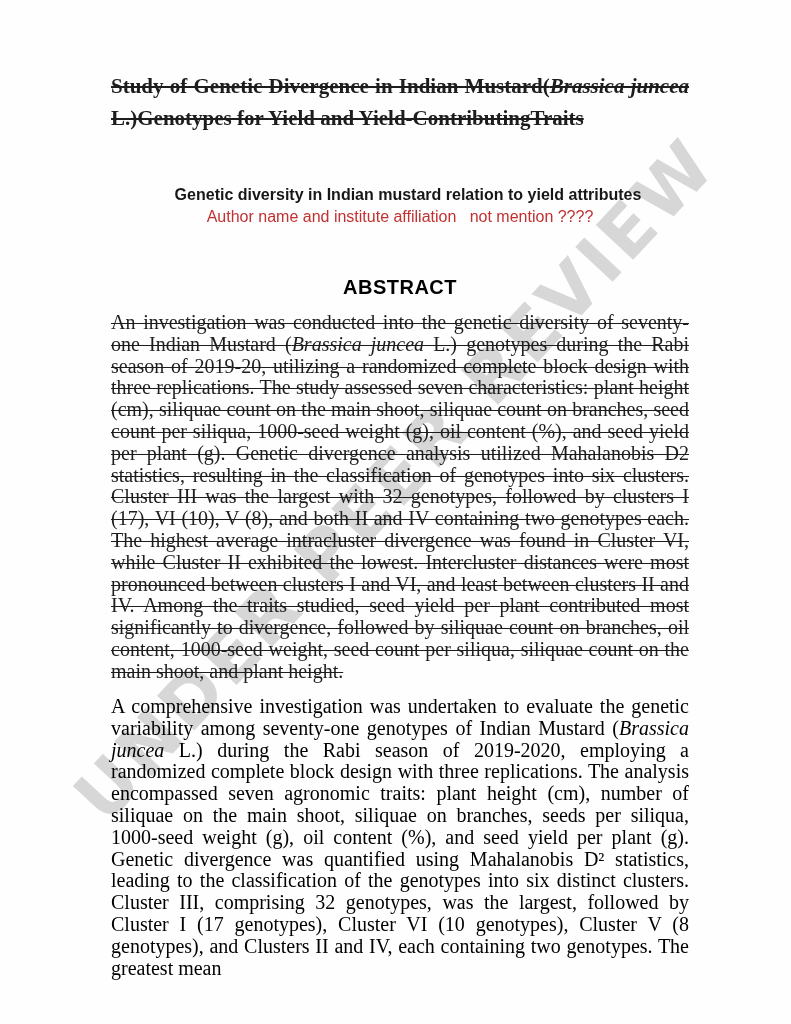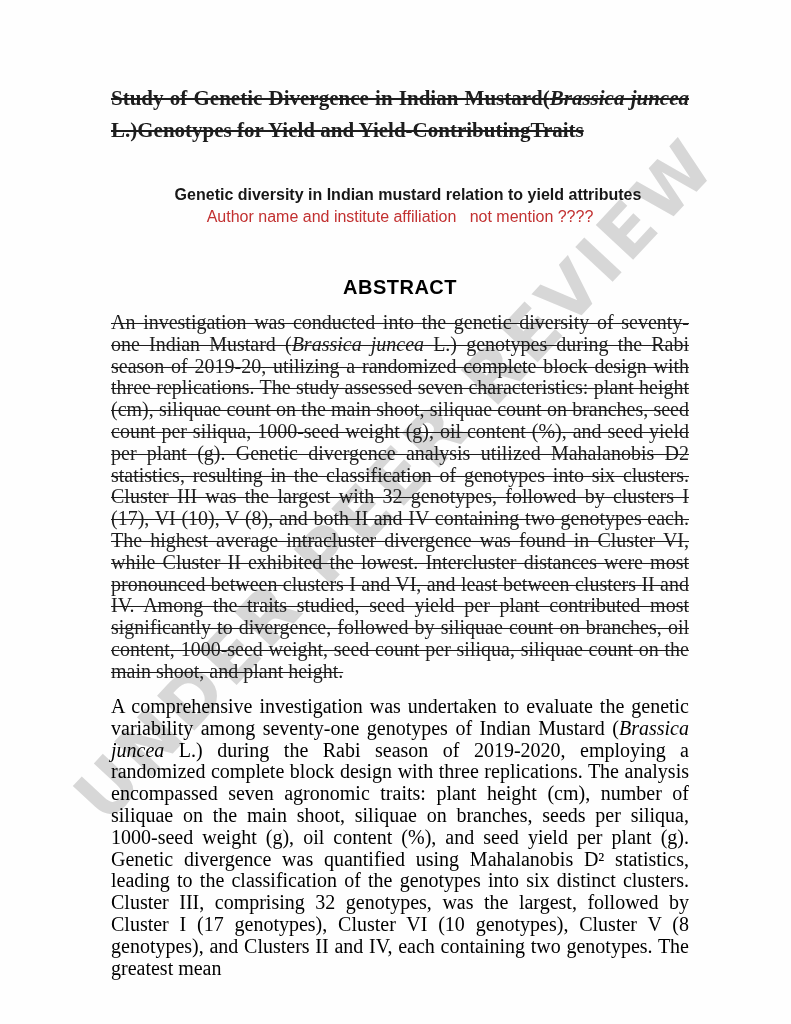--- a/index.html
+++ b/index.html
@@ -24,21 +24,21 @@
     white-space: nowrap;
     color: rgba(125, 125, 125, 0.30);
     z-index: 0;
     user-select: none;
   }
   .content { position: absolute; left: 0; top: 0; width: 791px; z-index: 1; }
 
   .block { position: absolute; left: 111px; width: 578px; }
 
   .title {
-    top: 82px;
+    top: 70px;
     margin: 0;
     font-family: "Liberation Serif", serif;
     font-size: 21px;
     font-weight: 700;
     line-height: 32px;
     text-align: justify;
     text-decoration: line-through;
     text-decoration-thickness: 1.6px;
     color: #1d1d1d;
   }

